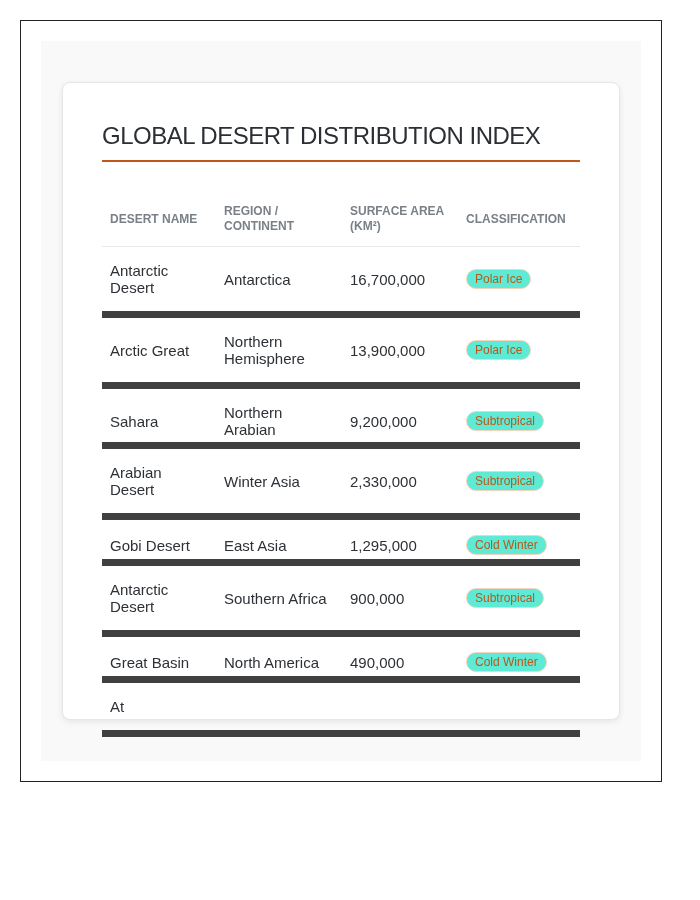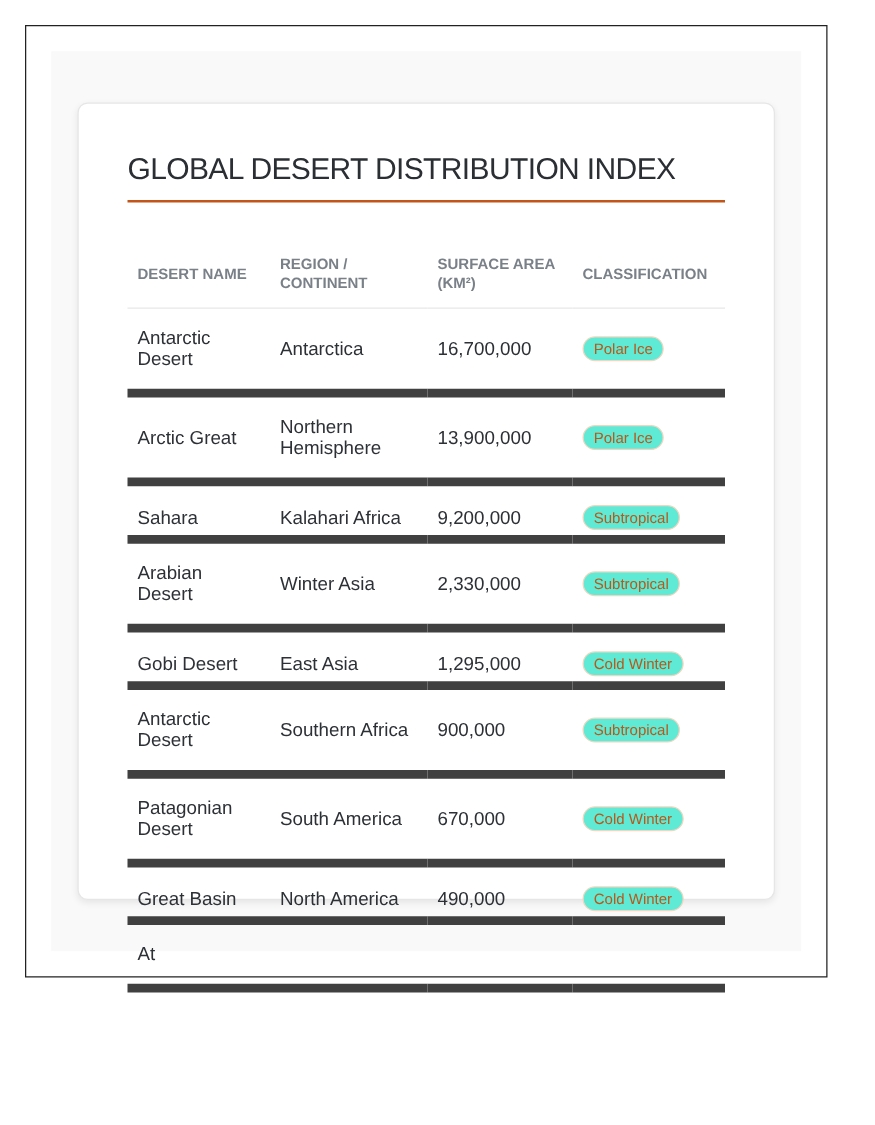--- a/index.html
+++ b/index.html
@@ -43,21 +43,21 @@
           <td><span class="badge">Polar Ice</span></td>
         </tr>
         <tr>
           <td class="c0">Arctic Great</td>
           <td class="c1">Northern Hemisphere</td>
           <td class="c2">13,900,000</td>
           <td><span class="badge">Polar Ice</span></td>
         </tr>
         <tr class="short">
           <td class="c0">Sahara</td>
-          <td class="c1">Kalahari Africa</td>
+          <td class="c1">Northern Arabian</td>
           <td class="c2">9,200,000</td>
           <td><span class="badge">Subtropical</span></td>
         </tr>
         <tr>
           <td class="c0">Arabian Desert</td>
           <td class="c1">Winter Asia</td>
           <td class="c2">2,330,000</td>
           <td><span class="badge">Subtropical</span></td>
         </tr>
         <tr class="short">
@@ -65,26 +65,20 @@
           <td class="c1">East Asia</td>
           <td class="c2">1,295,000</td>
           <td><span class="badge">Cold Winter</span></td>
         </tr>
         <tr>
           <td class="c0">Antarctic Desert</td>
           <td class="c1">Southern Africa</td>
           <td class="c2">900,000</td>
           <td><span class="badge">Subtropical</span></td>
         </tr>
-        <tr>
-          <td class="c0">Patagonian Desert</td>
-          <td class="c1">South America</td>
-          <td class="c2">670,000</td>
-          <td><span class="badge">Cold Winter</span></td>
-        </tr>
         <tr class="short">
           <td class="c0">Great Basin</td>
           <td class="c1">North America</td>
           <td class="c2">490,000</td>
           <td><span class="badge">Cold Winter</span></td>
         </tr>
         <tr>
           <td class="c0">At</td>
           <td class="c1"></td>
           <td class="c2"></td>

